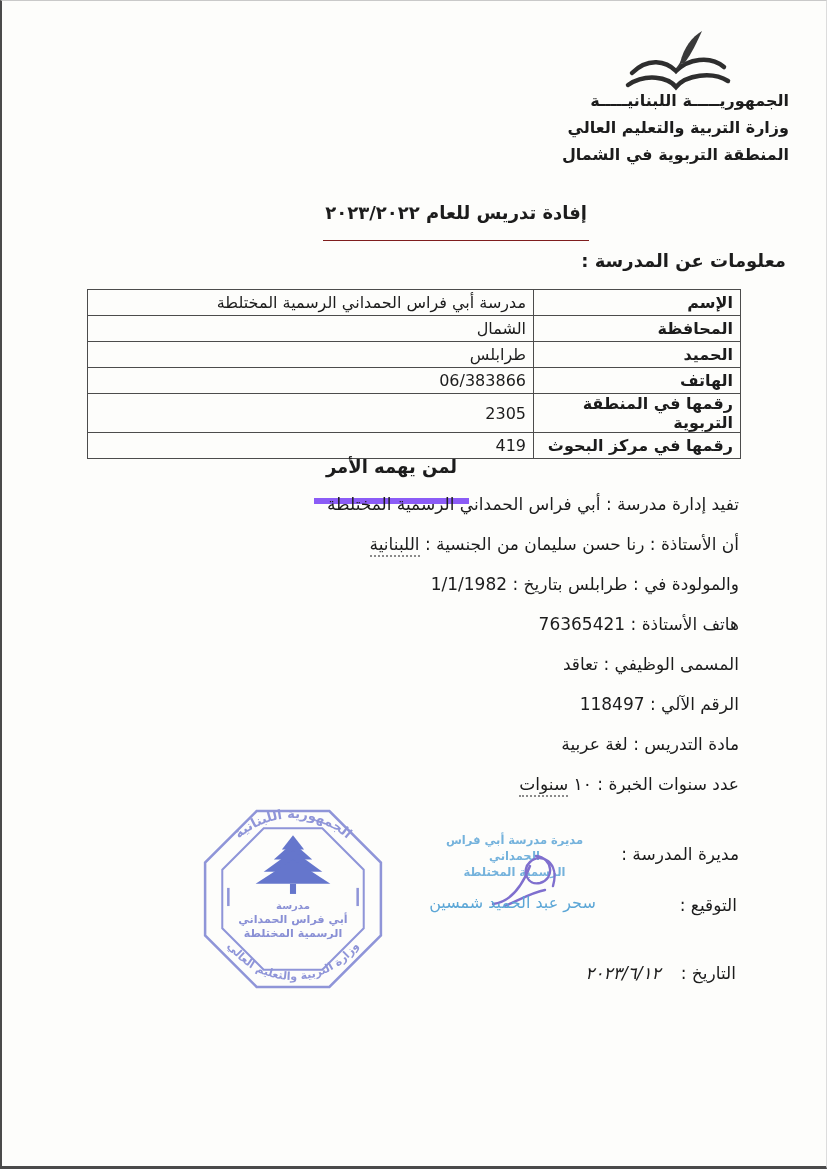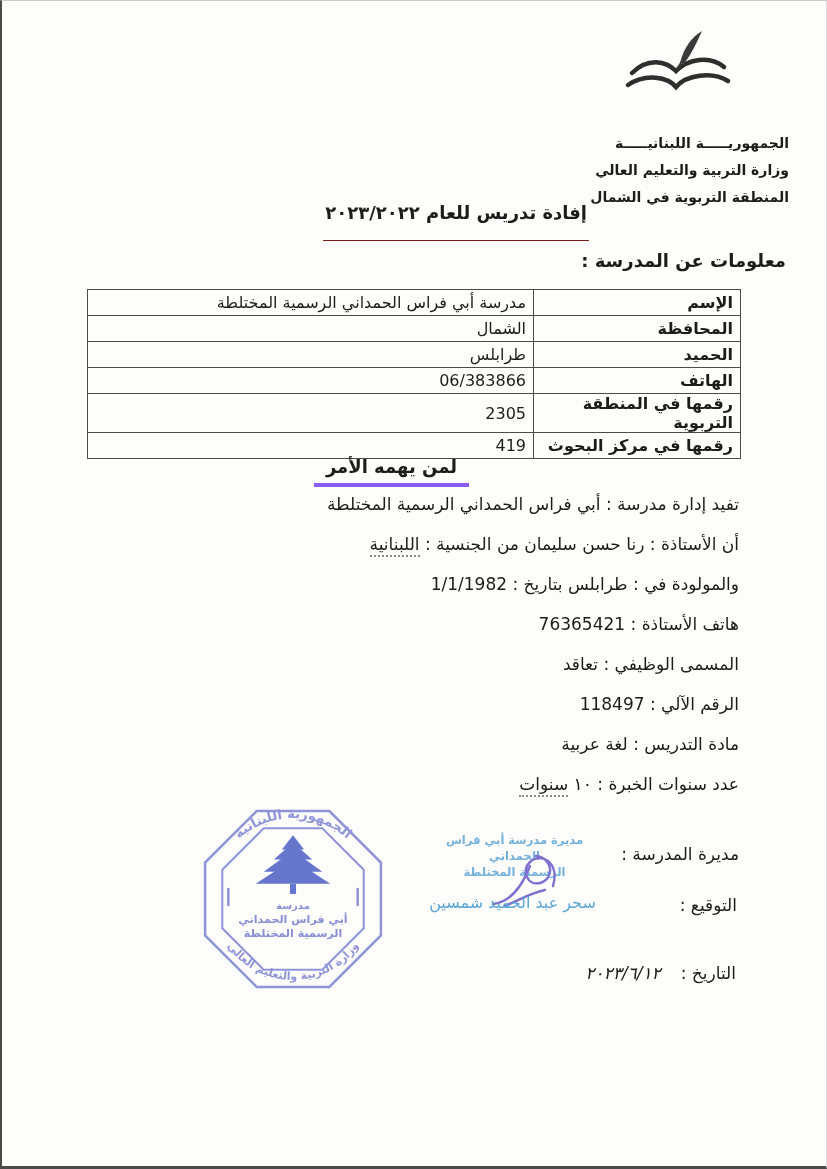--- a/index.html
+++ b/index.html
@@ -14,33 +14,33 @@
     color:#1c1c1c;
     border-left:2px solid #4a4a4a;
     border-bottom:3px solid #4a4a4a;
     border-top:1px solid #c9c9c9;
     border-right:1px solid #dcdcdc;
     box-sizing:border-box;
   }
   .abs{position:absolute;}
   
   .logo{left:618px;top:28px;width:118px;height:82px;}
-  .letterhead{right:37px;top:86px;text-align:right;font-weight:bold;font-size:14px;line-height:27px;white-space:nowrap;margin-top:43px;}
+  .letterhead{right:37px;top:86px;text-align:right;font-weight:bold;font-size:16px;line-height:27px;white-space:nowrap;}
   
   .doc-title{right:237px;top:201px;font-weight:bold;font-size:18px;white-space:nowrap;}
   .doc-title .u{border-bottom:1px solid #7f1d1d;padding:0 2px 17px 2px;display:inline-block;}
   .section-heading{right:40px;top:249px;font-weight:bold;font-size:18px;white-space:nowrap;}
   
   table.info{position:absolute;top:288px;right:85px;width:654px;border-collapse:collapse;table-layout:fixed;}
   table.info td{border:1px solid #4c4c4c;height:25px;font-size:16px;padding:0 7px;vertical-align:middle;background:transparent;}
   td.lbl{width:192px;text-align:right;font-weight:bold;}
   td.val{text-align:right;}
   
   .concern{right:357px;top:455px;font-weight:bold;font-size:18px;white-space:nowrap;}
-  .concern .u{border-bottom:4px solid #8b5cf6;padding:0 12px 6px 12px;display:inline-block;}
+  .concern .u{border-bottom:6px solid #8b5cf6;padding:0 12px 21px 12px;display:inline-block;}
   
   .body-lines{right:87px;top:483px;text-align:right;}
   .bline{height:40px;line-height:40px;font-size:17px;white-space:nowrap;}
   .dotted{border-bottom:2px dotted #8a8a8a;padding-bottom:1px;}
   
   .sig-label-1{right:87px;top:843px;font-size:17px;white-space:nowrap;}
   .sig-label-2{right:89px;top:894px;font-size:17px;white-space:nowrap;}
   .stamp-ink{left:420px;top:831px;width:185px;text-align:center;color:#74b2dc;font-weight:bold;font-size:11.5px;line-height:16px;}
   .principal-name{left:413px;top:892px;width:195px;text-align:center;color:#5ba6d6;font-weight:normal;font-size:16px;white-space:nowrap;}
   .squiggle{left:473px;top:849px;width:95px;height:62px;}

